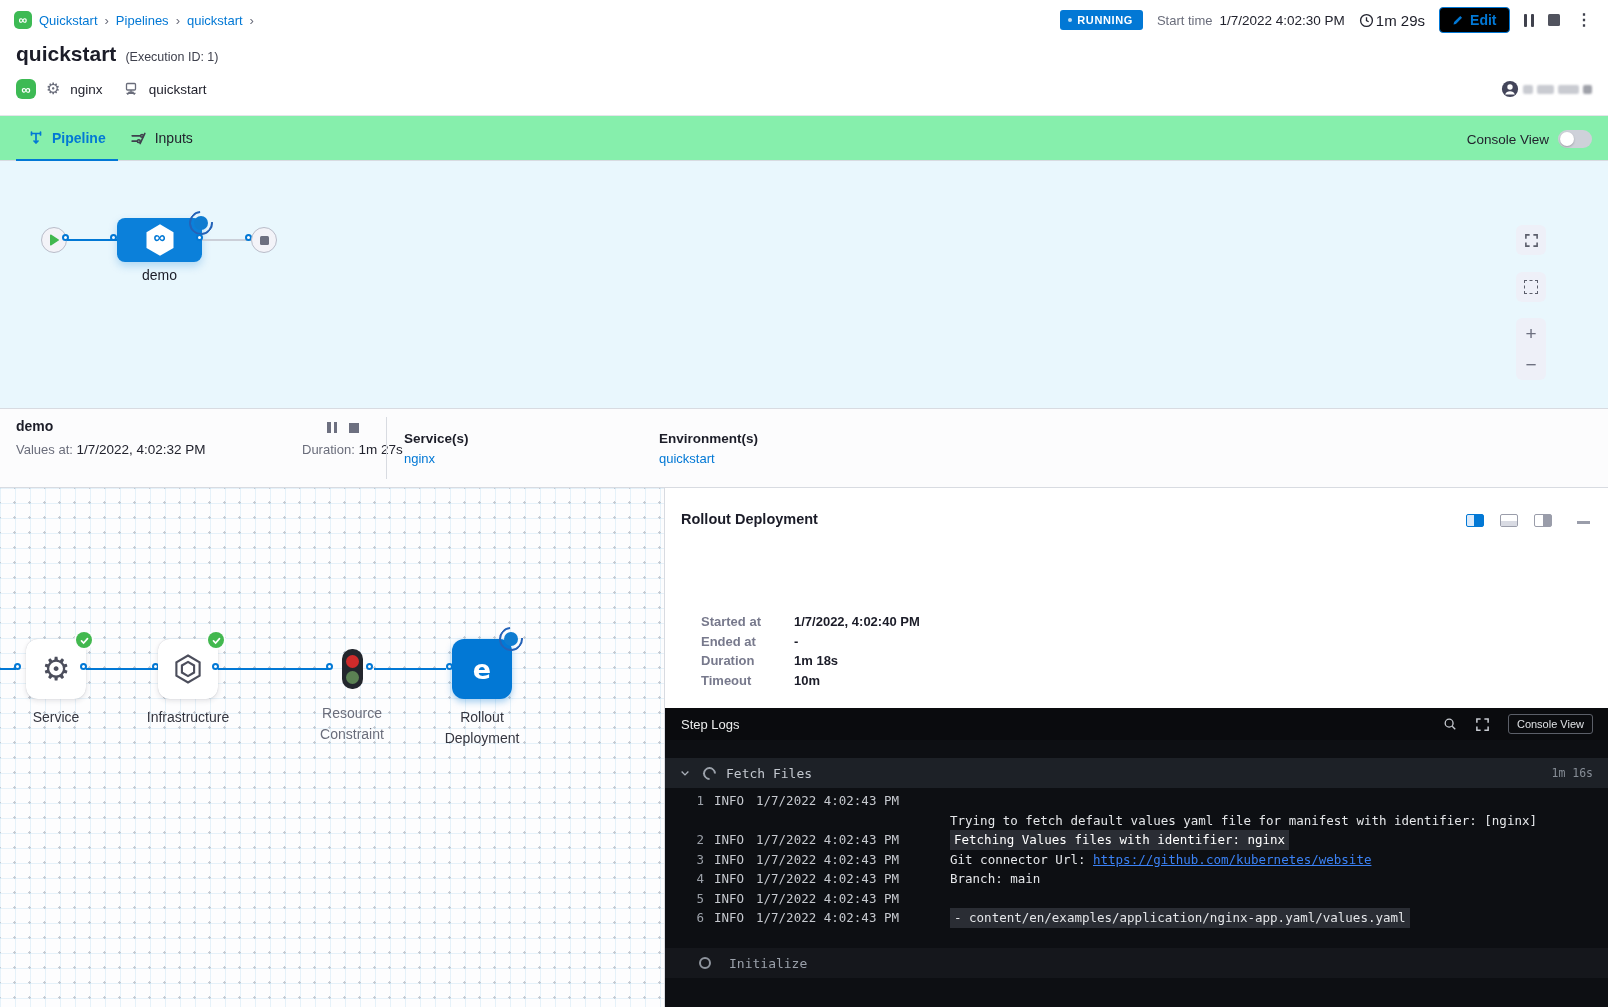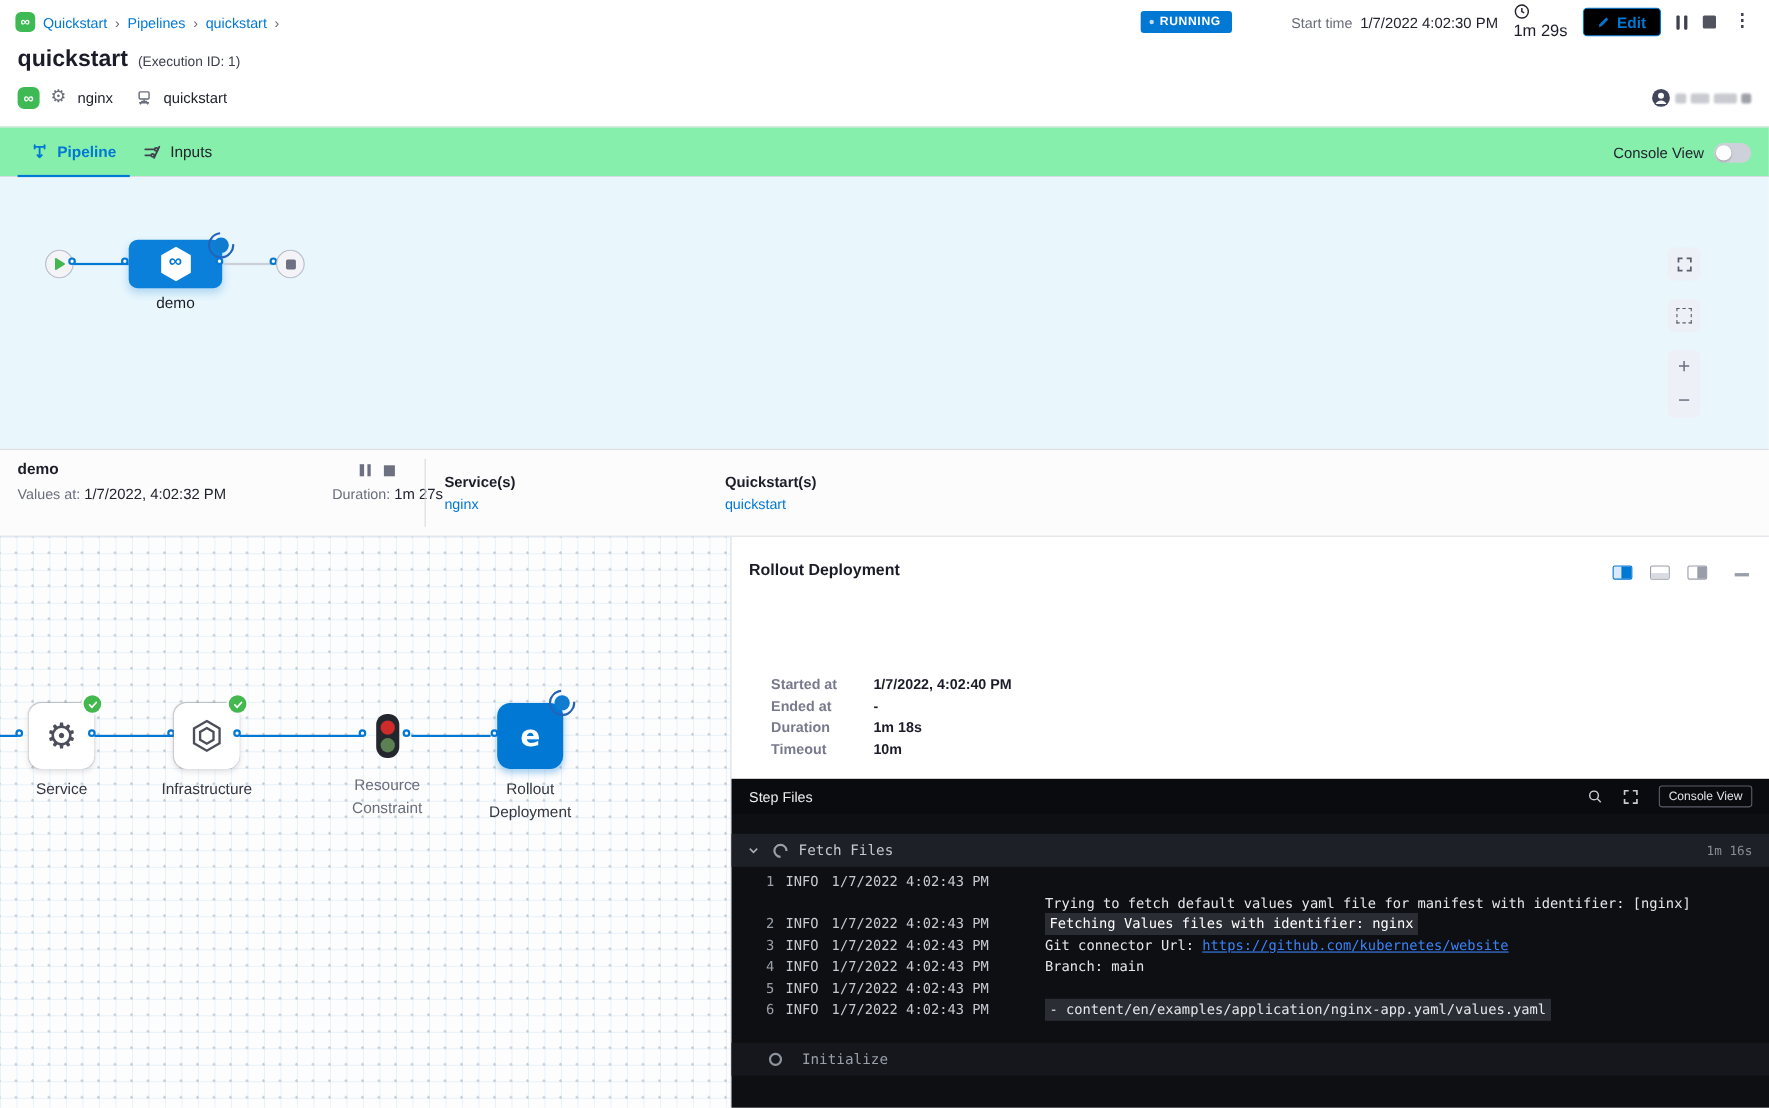--- a/index.html
+++ b/index.html
@@ -11,24 +11,24 @@
     display:flex; align-items:center; justify-content:space-between; padding:0 14px; background:#fff; }
   .crumbs { display:flex; align-items:center; gap:7px; font-size:13px; }
   .logo-chip { width:18px; height:18px; border-radius:5px; background:#3dba54; color:#fff;
     display:flex; align-items:center; justify-content:center; font-size:12px; font-weight:bold; }
   .crumb-link { color:#0278d5; cursor:pointer; }
   .crumb-sep { color:#6a6d7b; font-size:13px; }
   .header-right { display:flex; align-items:center; gap:14px; }
   .badge-running { display:flex; align-items:center; gap:5px; background:#0278d5; color:#fff;
     font-size:11px; font-weight:bold; letter-spacing:.6px; border-radius:3px; height:20px; padding:0 10px 0 8px; }
   .badge-dot { width:4px; height:4px; border-radius:50%; background:rgba(255,255,255,.75); }
-  .start-group { display:flex; align-items:center; gap:7px;margin-left:40px; }
+  .start-group { display:flex; align-items:center; gap:7px; }
   .muted-label { font-size:13px; color:#6a6d7b; }
   .dark-val { font-size:13.5px; color:#22232e; }
-  .elapsed-group { display:flex; gap:2px; font-size:15px; color:#1c1d28; font-weight:500;flex-direction:column; }
+  .elapsed-group { display:flex; align-items:center; gap:2px; font-size:15px; color:#1c1d28; font-weight:500; }
   .edit-btn { display:flex; align-items:center; gap:6px; border:1px solid #0278d5; color:#0278d5;
     border-radius:4px; height:26px; padding:0 12px; font-size:14px; font-weight:bold; background:#000000; cursor:pointer; }
   .ic-pause { display:flex; gap:3.5px; cursor:pointer; }
   .ic-pause i { display:block; width:3.5px; height:13px; background:#3f414d; border-radius:1px; }
   .ic-stop { width:12px; height:12px; background:#51535e; border-radius:1.5px; cursor:pointer; }
   .ic-kebab { color:#3f414d; font-size:16px; font-weight:bold; cursor:pointer; line-height:1; padding:0 2px; }
 
   
   .title-row { position:absolute; top:42px; left:16px; display:flex; align-items:baseline; gap:9px; }
   .page-title { font-size:21px; font-weight:bold; color:#1b1c28; }
@@ -313,21 +313,21 @@
   <div class="sb-duration">
     <span class="muted-label">Duration:</span>
     <span class="dark-val">1m 27s</span>
   </div>
   <i class="sb-divider"></i>
   <div class="sb-col" style="left:404px;">
     <div class="sb-col-label">Service(s)</div>
     <div class="sb-col-link">nginx</div>
   </div>
   <div class="sb-col" style="left:659px;">
-    <div class="sb-col-label">Quickstart(s)</div>
+    <div class="sb-col-label">Environment(s)</div>
     <div class="sb-col-link">quickstart</div>
   </div>
 </div>
 
 <div class="bottom">
 
   <div class="exec-canvas">
     <i class="edge-blue" style="left:0; top:180px; width:16px;"></i>
     <i class="port" style="left:14px; top:175px;"></i>
     <div class="node-sq" style="left:26px; top:151px;">
@@ -403,21 +403,21 @@
         <span class="detail-value">1m 18s</span>
       </div>
       <div class="detail-row">
         <span class="detail-label">Timeout</span>
         <span class="detail-value">10m</span>
       </div>
     </div>
 
     <div class="logs">
       <div class="logs-bar">
-        <span class="logs-title">Step Files</span>
+        <span class="logs-title">Step Logs</span>
         <div class="logs-bar-right">
           <svg width="14" height="14" viewBox="0 0 16 16" fill="none" stroke="#c9ccd2" stroke-width="1.5">
               <circle cx="7" cy="7" r="4.5"></circle>
               <path d="M10.5 10.5L14 14"></path>
             </svg>
           <svg width="15" height="15" viewBox="0 0 16 16" fill="none" stroke="#c9ccd2" stroke-width="1.6">
               <path d="M2 6V2h4M10 2h4v4M14 10v4h-4M6 14H2v-4"></path>
             </svg>
           <button class="console-view-btn">Console View</button>
         </div>

